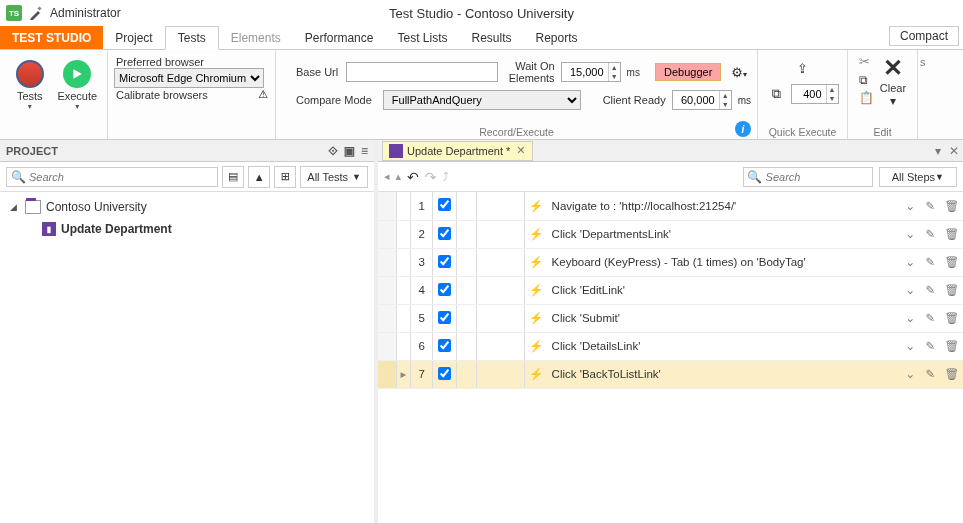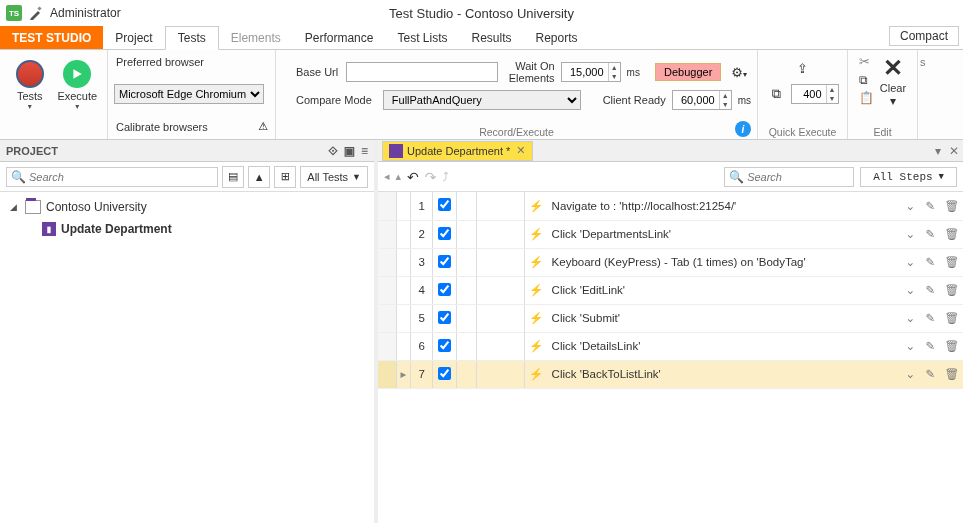--- a/index.html
+++ b/index.html
@@ -18,21 +18,21 @@
 .menubar .compact { position: absolute; right: 4px; top: 0; border: 1px solid #ccc; padding: 2px 10px; font-size: 12px; background: #fff; }
 .ribbon { height: 90px; background: #fdfdfd; border-bottom: 1px solid #ccc; display: flex; }
 .ribbon-group { border-right: 1px solid #ddd; padding: 4px 6px 2px 6px; display: flex; flex-direction: column; position: relative; }
 .ribbon-group .group-label { position: absolute; bottom: 1px; left: 0; right: 0; text-align: center; font-size: 10.5px; color: #777; }
 .big-btn { display: flex; flex-direction: column; align-items: center; justify-content: flex-start; width: 50px; padding-top: 6px; cursor: pointer; }
 .big-btn .icon-circle { width: 28px; height: 28px; border-radius: 50%; display: flex; align-items: center; justify-content: center; margin-bottom: 2px; }
 .big-btn .label { font-size: 11px; }
 .big-btn .dd-arrow { font-size: 8px; color: #555; }
 .rec-icon { background: linear-gradient(#e74c3c,#c0392b); border: 2px solid #406090; }
 .exec-icon { background: #2ecc71; }
-.ribbon-mid { display: flex; flex-direction: column; gap: 16px; padding-top: 2px; width: 154px; }
+.ribbon-mid { display: flex; flex-direction: column; gap: 0; padding-top: 2px; width: 154px; }
 .ribbon-mid .pref { font-size: 11px; padding-left: 2px; }
 .ribbon-mid select { width: 150px; font-size: 11px; height: 20px; border: 1px solid #aaa; }
 .ribbon-mid .calib { font-size: 11px; padding-left: 2px; display: flex; align-items: center; gap: 4px; }
 .ribbon-mid .calib .warn { margin-left: auto; color: #000; }
 .form-rows { display: flex; flex-direction: column; gap: 6px; padding-top: 6px; }
 .form-row { display: flex; align-items: center; gap: 6px; margin-left: 14px; }
 .form-row .lbl { width: 86px; font-size: 11px; text-align: left; }
 .form-row .txt { border: 1px solid #aaa; height: 20px; font-size: 11px; padding: 0 4px; }
 .form-row .txt.wide { width: 194px; }
 .form-row select.txt { width: 210px; }
@@ -67,32 +67,32 @@
 .tree { padding: 4px 6px; }
 .tree-row { display: flex; align-items: center; height: 22px; gap: 5px; padding-left: 4px; }
 .tree-row.indent { padding-left: 36px; }
 .tree-row .caret { width: 10px; font-size: 9px; color: #555; }
 .tree-row .proj-icon { width: 16px; height: 14px; background: #fff; border: 1px solid #999; position: relative; }
 .tree-row .proj-icon::before { content: ""; position: absolute; top: -3px; left: 0; width: 10px; height: 3px; background: #6b3fa0; }
 .tree-row .test-icon { width: 14px; height: 14px; background: #6b3fa0; display: flex; align-items: center; justify-content: center; color: #fff; font-size: 8px; }
 .tree-row.active { font-weight: bold; }
 .content { flex: 1; display: flex; flex-direction: column; }
 .doc-tabs { height: 22px; background: #f0f0f0; border-bottom: 1px solid #ccc; display: flex; align-items: center; padding: 0 4px; gap: 4px; }
-.doc-tab { display: flex; align-items: center; gap: 4px; background: #fde047; border: 1px solid #ccc; height: 20px; padding: 0 6px; font-size: 11px; }
+.doc-tab { display: flex; align-items: center; gap: 4px; background: #fef9c3; border: 1px solid #ccc; height: 20px; padding: 0 6px; font-size: 11px; }
 .doc-tab .vs-icon { width: 14px; height: 14px; background: #6b3fa0; }
 .doc-tab .close { color: #777; cursor: pointer; margin-left: 2px; }
 .doc-tabs .right { margin-left: auto; display: flex; gap: 8px; }
 .doc-tabs .right span { color: #777; cursor: pointer; font-size: 12px; }
 .steps-toolbar { height: 30px; display: flex; align-items: center; padding: 0 6px; gap: 6px; border-bottom: 1px solid #ddd; }
 .steps-toolbar .nav { color: #999; font-size: 11px; cursor: pointer; }
 .steps-toolbar .undo { font-size: 14px; cursor: pointer; }
 .steps-toolbar .spacer { flex: 1; }
 .steps-toolbar .search2 { width: 130px; display: flex; align-items: center; border: 1px solid #ccc; height: 20px; padding: 0 4px; }
 .steps-toolbar .search2 input { border: none; outline: none; font-size: 11px; font-style: italic; color: #888; width: 100%; }
-.allsteps { border: 1px solid #ccc; height: 20px; padding: 0 12px; font-size: 11px; display: flex; align-items: center; gap: 6px; cursor: pointer; background: #fff; font-family: Liberation Mono, monospace; }
+.allsteps { border: 1px solid #ccc; height: 20px; padding: 0 12px; font-size: 11px; display: flex; align-items: center; gap: 0; cursor: pointer; background: #fff; }
 .steps-table { width: 100%; border-collapse: collapse; }
 .steps-table td { height: 28px; border-bottom: 1px solid #eee; font-size: 11.5px; padding: 0 4px; }
 .steps-table td.grip { width: 18px; background: #f5f5f5; border-right: 1px solid #ddd; }
 .steps-table td.num { width: 22px; text-align: center; border-right: 1px solid #ddd; }
 .steps-table td.chk { width: 24px; text-align: center; border-right: 1px solid #ddd; }
 .steps-table td.gap1 { width: 20px; border-right: 1px solid #ddd; }
 .steps-table td.gap2 { width: 48px; border-right: 1px solid #ddd; }
 .steps-table td.bolt { width: 18px; text-align: center; }
 .steps-table td.desc { }
 .steps-table td.act { width: 20px; text-align: center; color: #777; cursor: pointer; }

